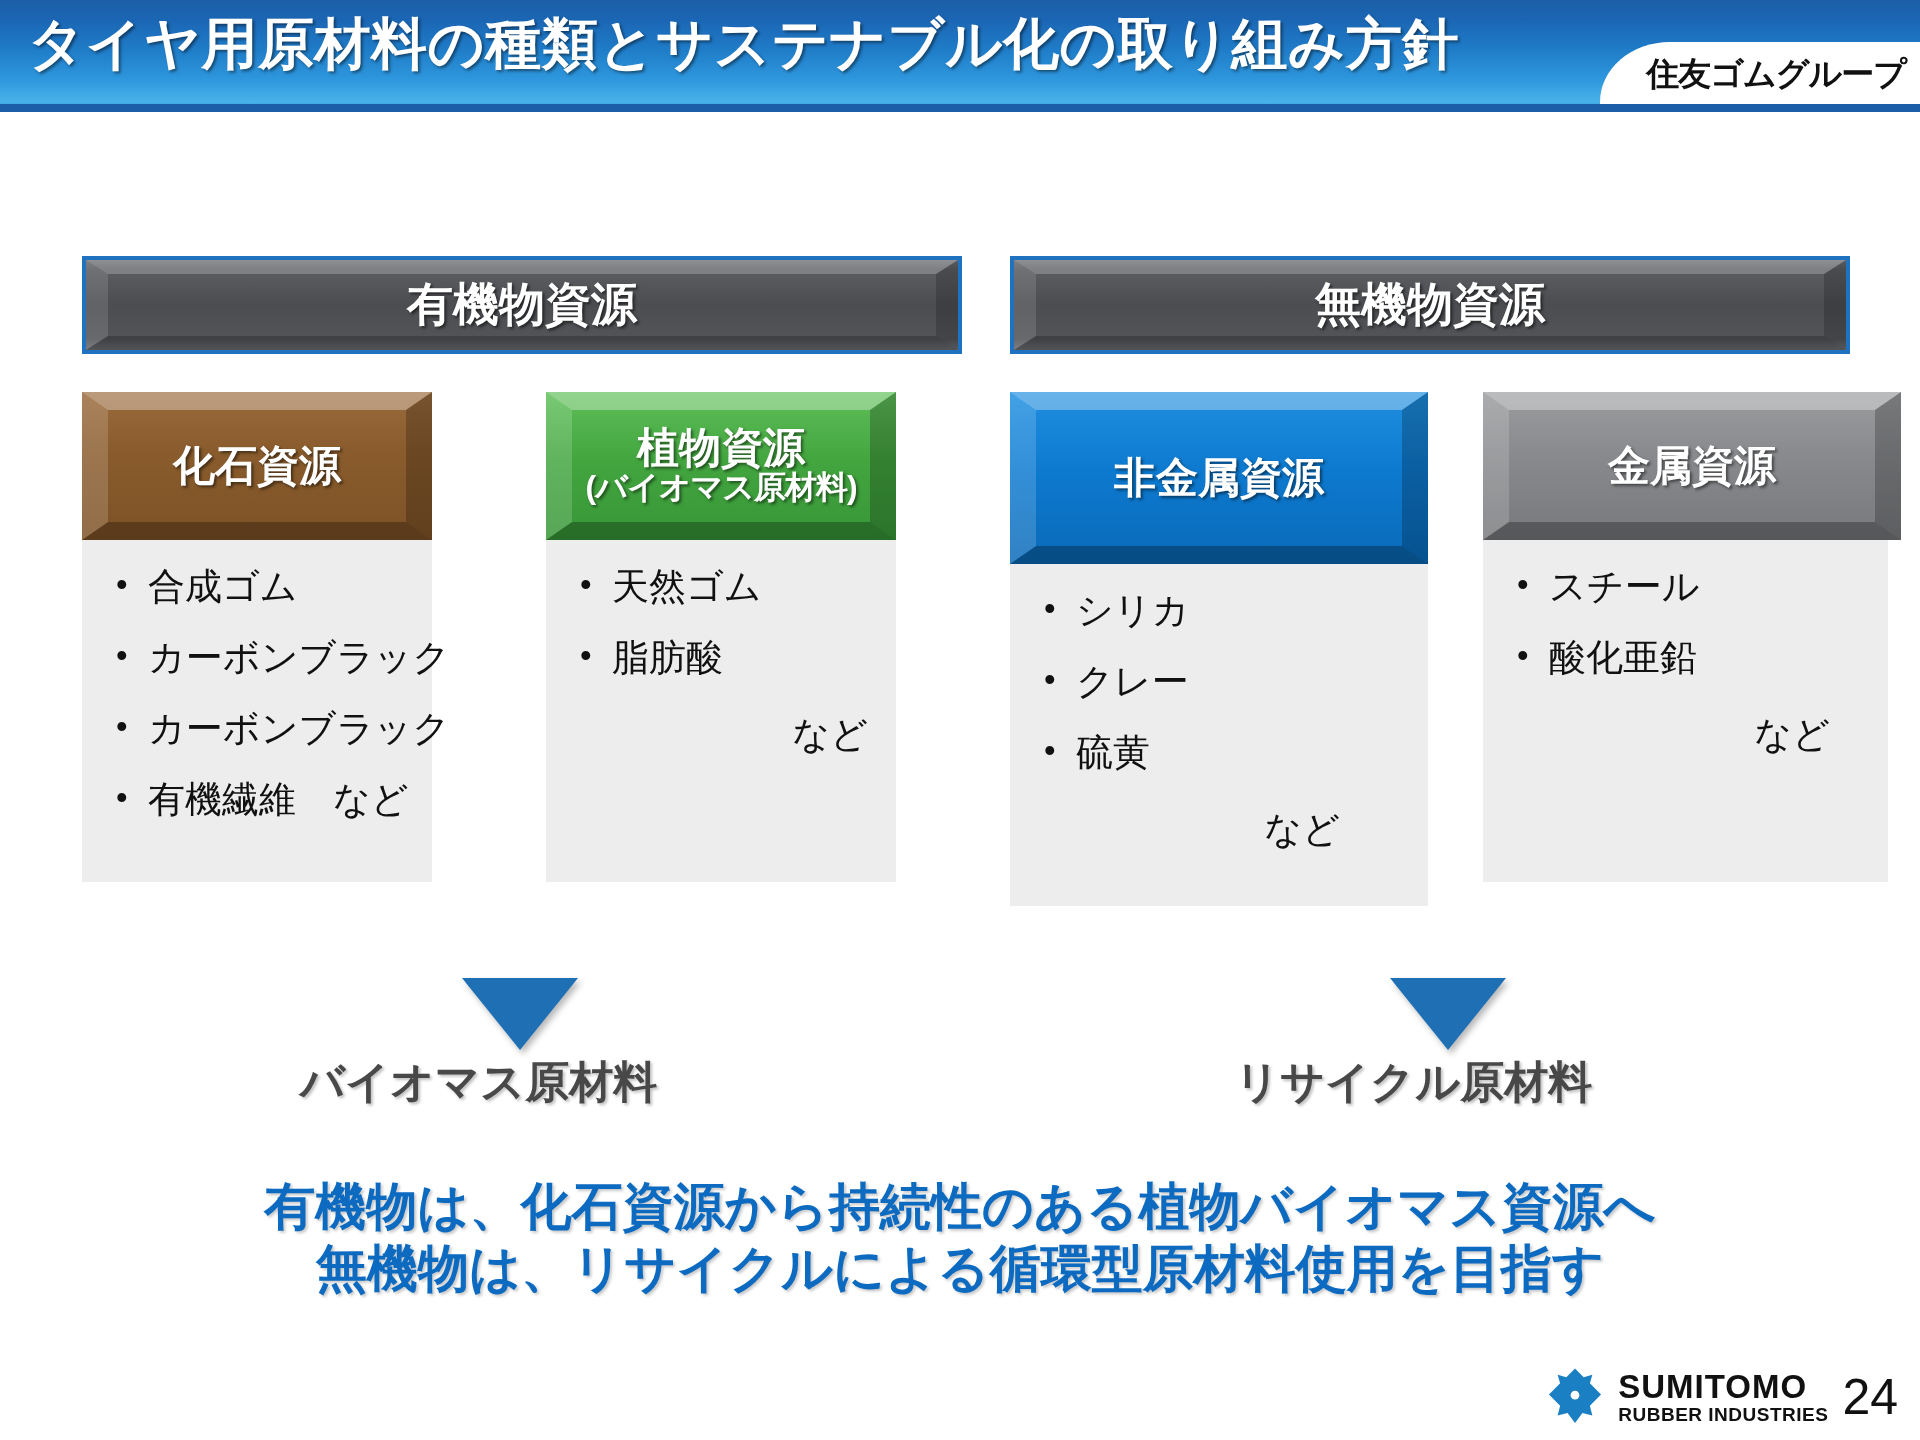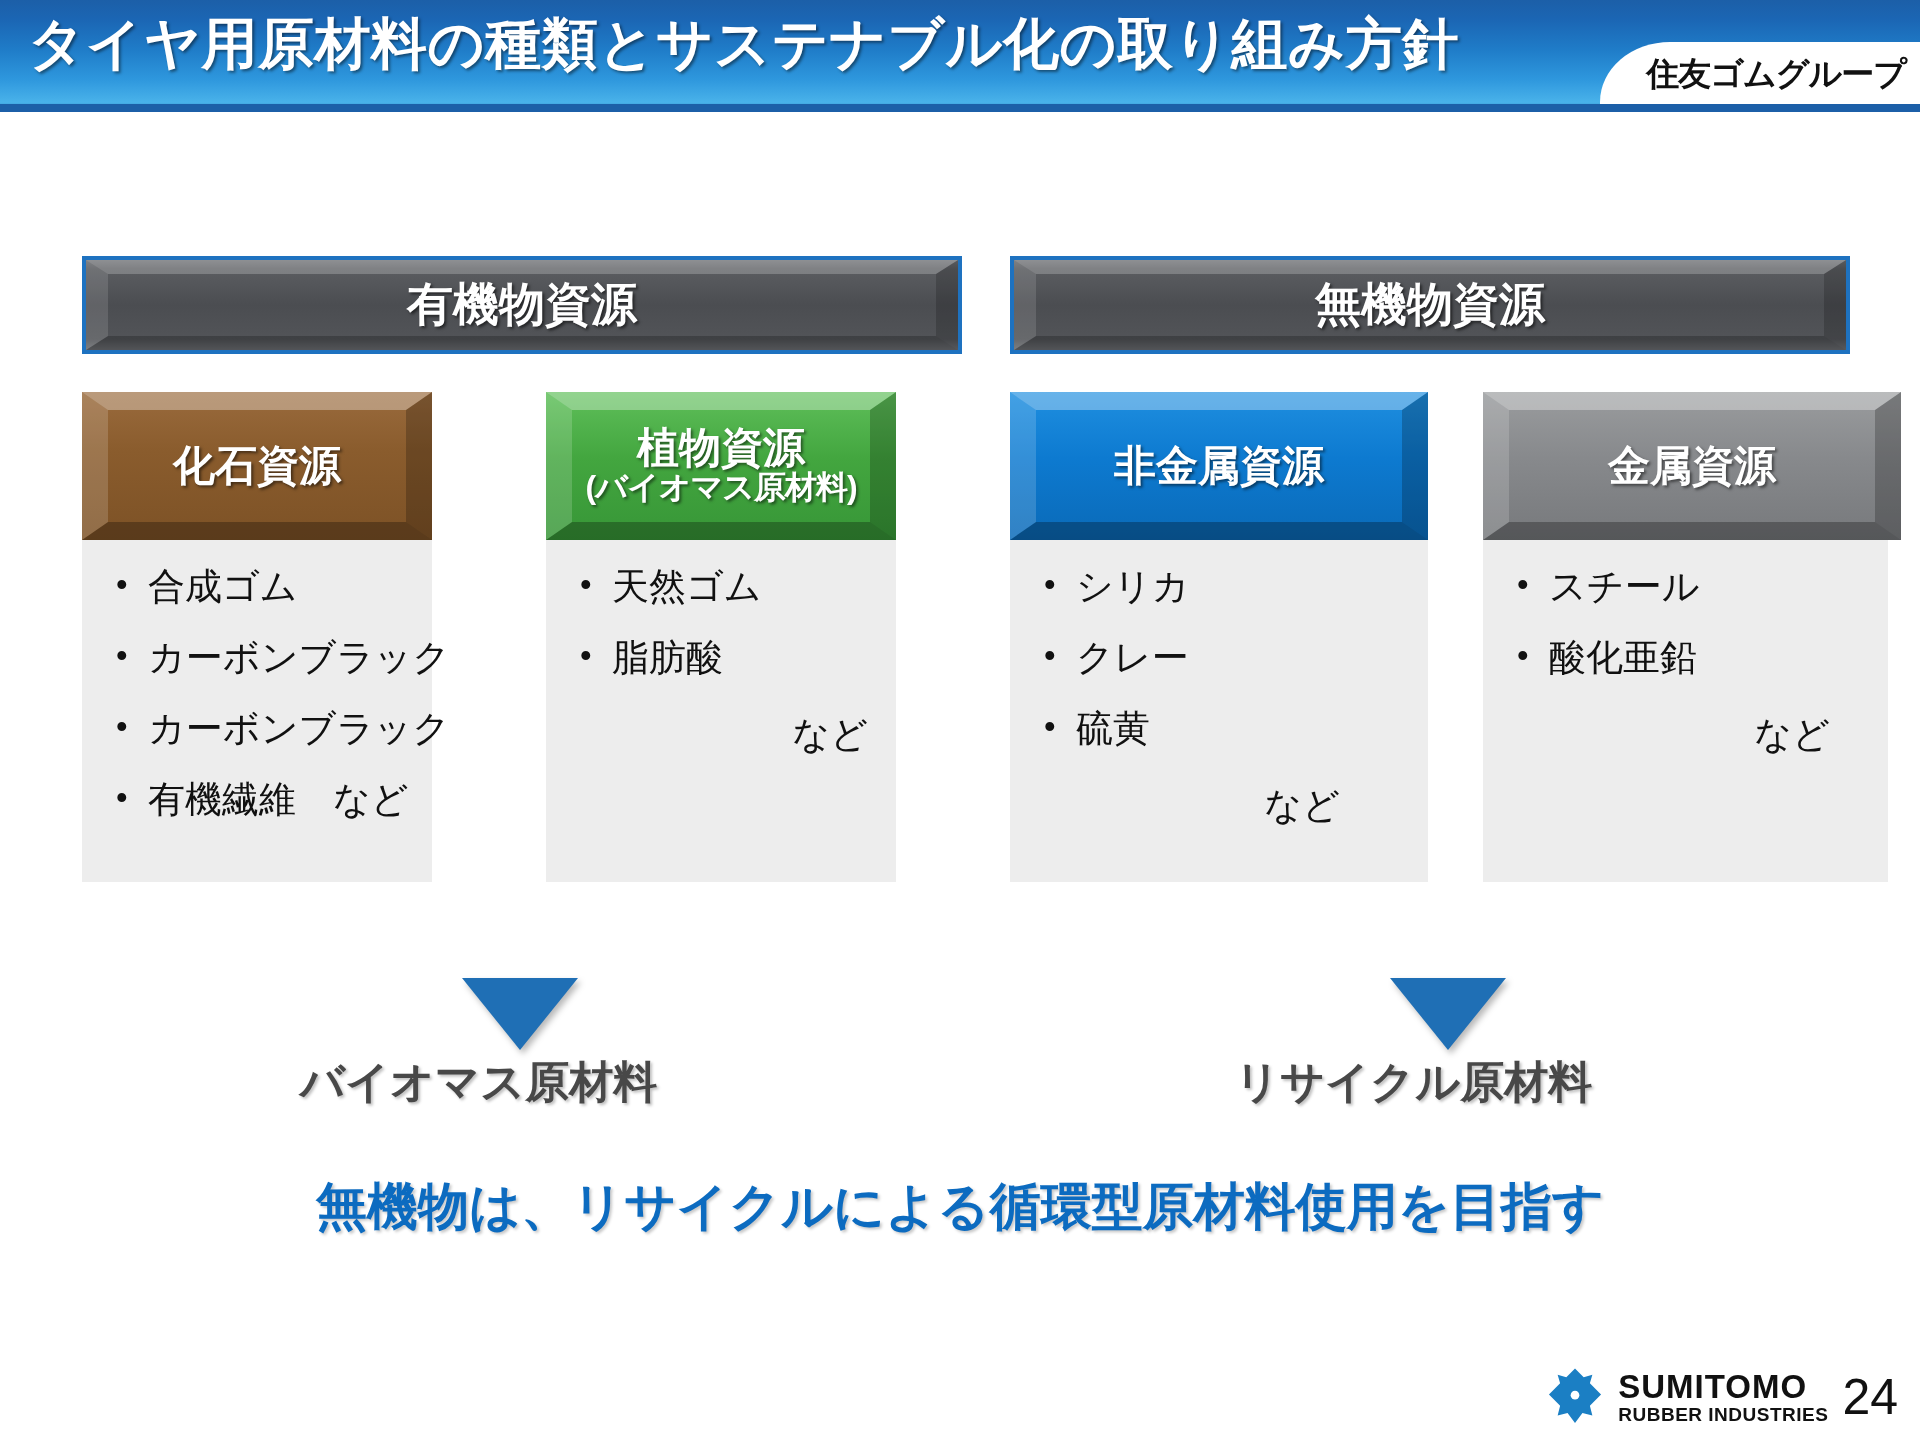--- a/index.html
+++ b/index.html
@@ -111,21 +111,21 @@
   
   #col-fossil{ left:82px; width:350px; }
   #col-fossil .cat-head{ background:linear-gradient(180deg,#9a6b3d 0%,#8a5c2d 40%,#7d5226 100%); }
   #col-fossil .cat-body{ height:342px; }
   
   #col-plant{ left:546px; width:350px; }
   #col-plant .cat-head{ background:linear-gradient(180deg,#5fbf5a 0%,#43a63f 45%,#379637 100%); }
   #col-plant .cat-body{ height:342px; }
   
   #col-nonmetal{ left:1010px; width:418px; }
-  #col-nonmetal .cat-head{ background:linear-gradient(180deg,#1f8fe0 0%,#0d7ad0 45%,#0a6ab8 100%); height:148px; }
+  #col-nonmetal .cat-head{ background:linear-gradient(180deg,#1f8fe0 0%,#0d7ad0 45%,#0a6ab8 100%); height:172px; }
   #col-nonmetal .cat-body{ height:342px; }
   
   #col-metal{ left:1470px; width:418px;padding-left:13px; }
   #col-metal .cat-head{ background:linear-gradient(180deg,#9a9c9e 0%,#87898c 45%,#77797c 100%); height:148px; }
   #col-metal .cat-body{ height:342px; }
 
   
   #col-nonmetal .cat-head{ width:418px; }
   #col-metal .cat-head{ width:418px; }
 
@@ -263,20 +263,21 @@
     <div class="nado-line" style="padding-right:58px;">など</div>
   </div>
 </div>
 
 <div class="arrow" id="arrow-left"></div>
 <div class="arrow" id="arrow-right"></div>
 <div class="arrow-label" id="label-left">バイオマス原材料</div>
 <div class="arrow-label" id="label-right">リサイクル原材料</div>
 
 <div class="conclusion">
+  <div>有機物は、化石資源から持続性のある植物バイオマス資源へ</div>
   <div>無機物は、リサイクルによる循環型原材料使用を目指す</div>
 </div>
 
 <div class="footer">
   <svg class="logo-mark" viewBox="0 0 100 100">
     <path d="M50 4 L64 18 L78 14 L74 28 L92 46 L74 64 L78 80 L62 76 L50 92 L38 76 L22 80 L26 64 L8 46 L26 28 L22 14 L36 18 Z" fill="#1b7fc4"></path>
     <circle cx="50" cy="47" r="7" fill="#ffffff"></circle>
   </svg>
   <div class="logo-text">
     <span class="t1">SUMITOMO</span>

